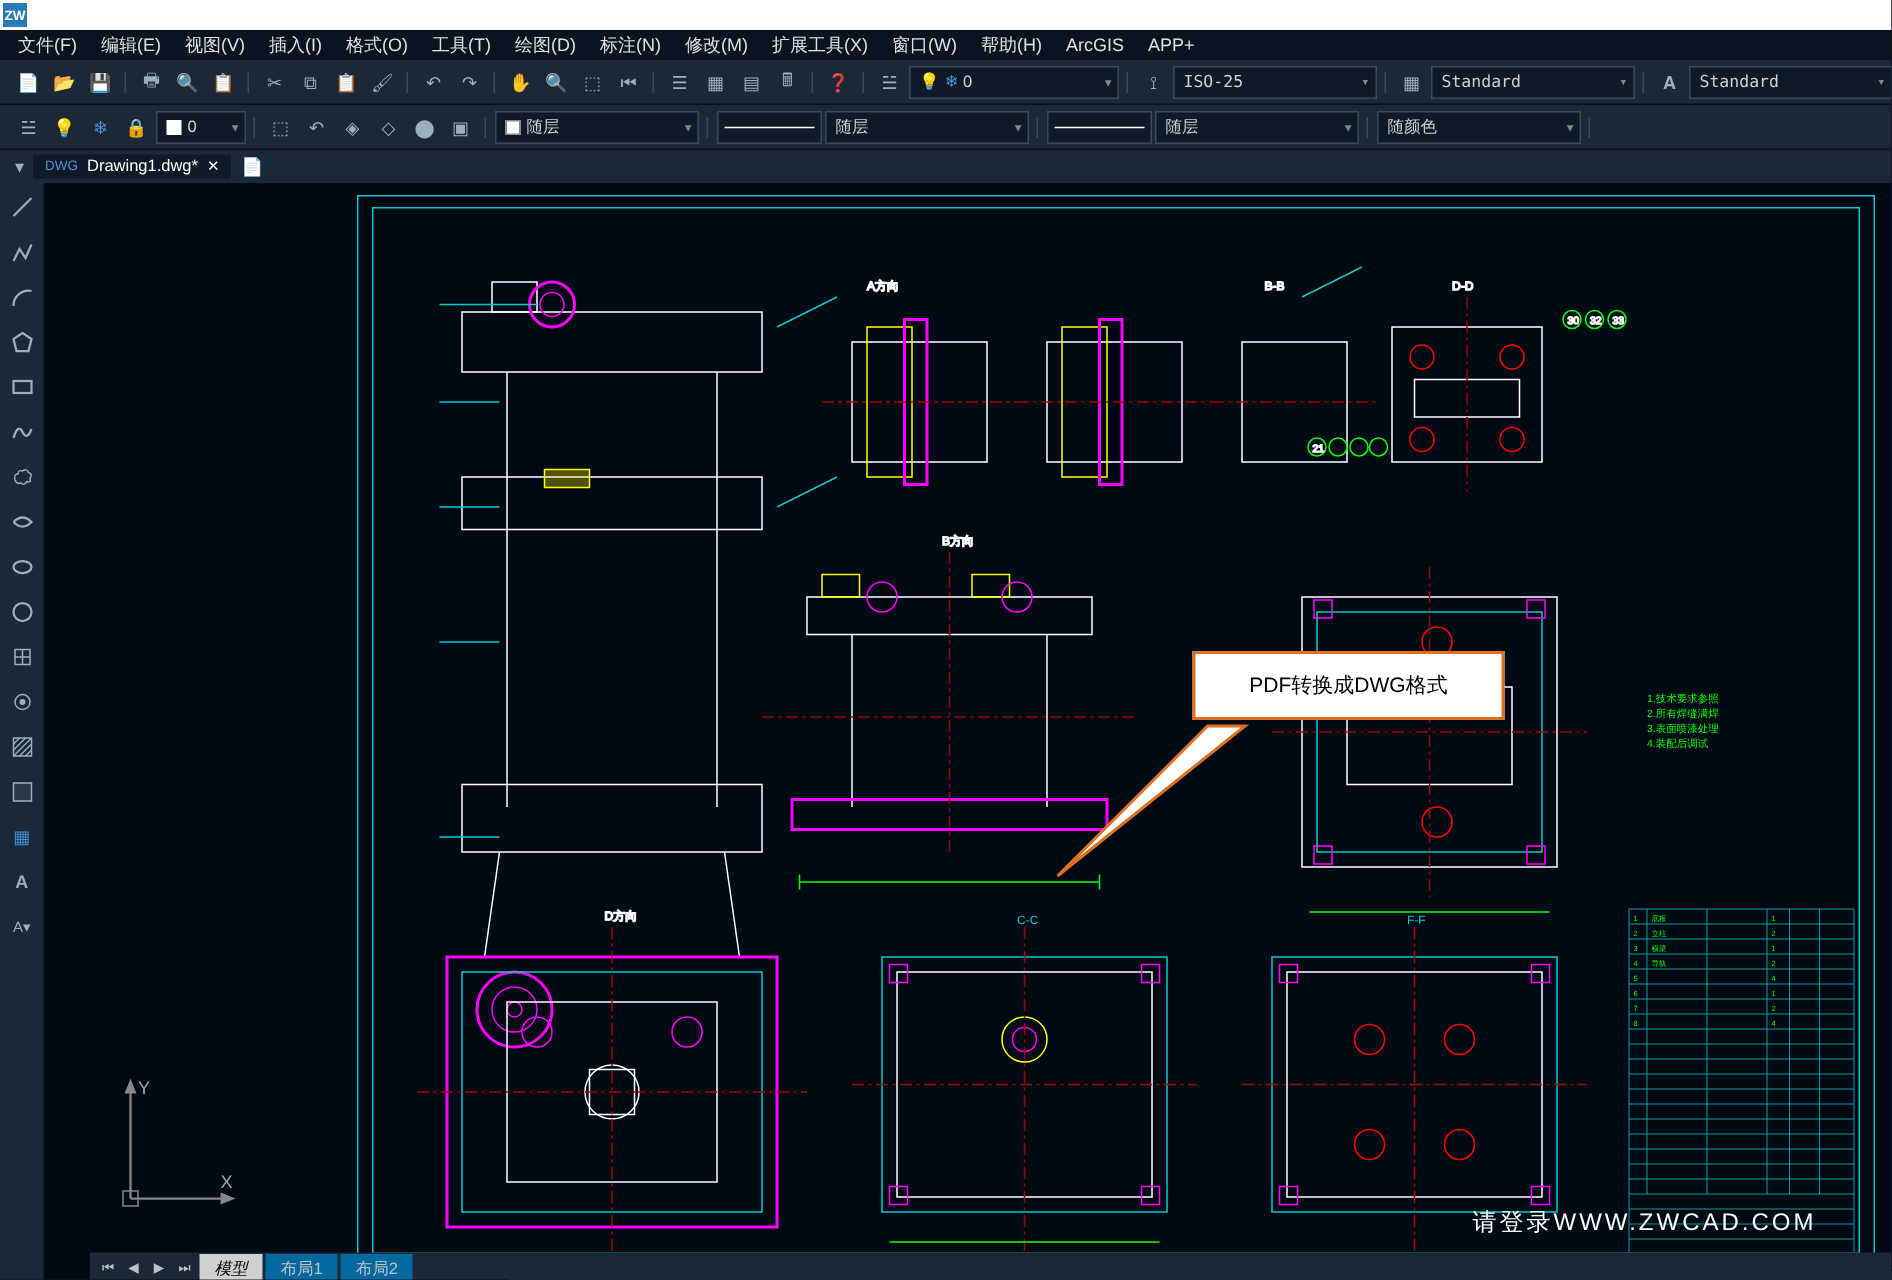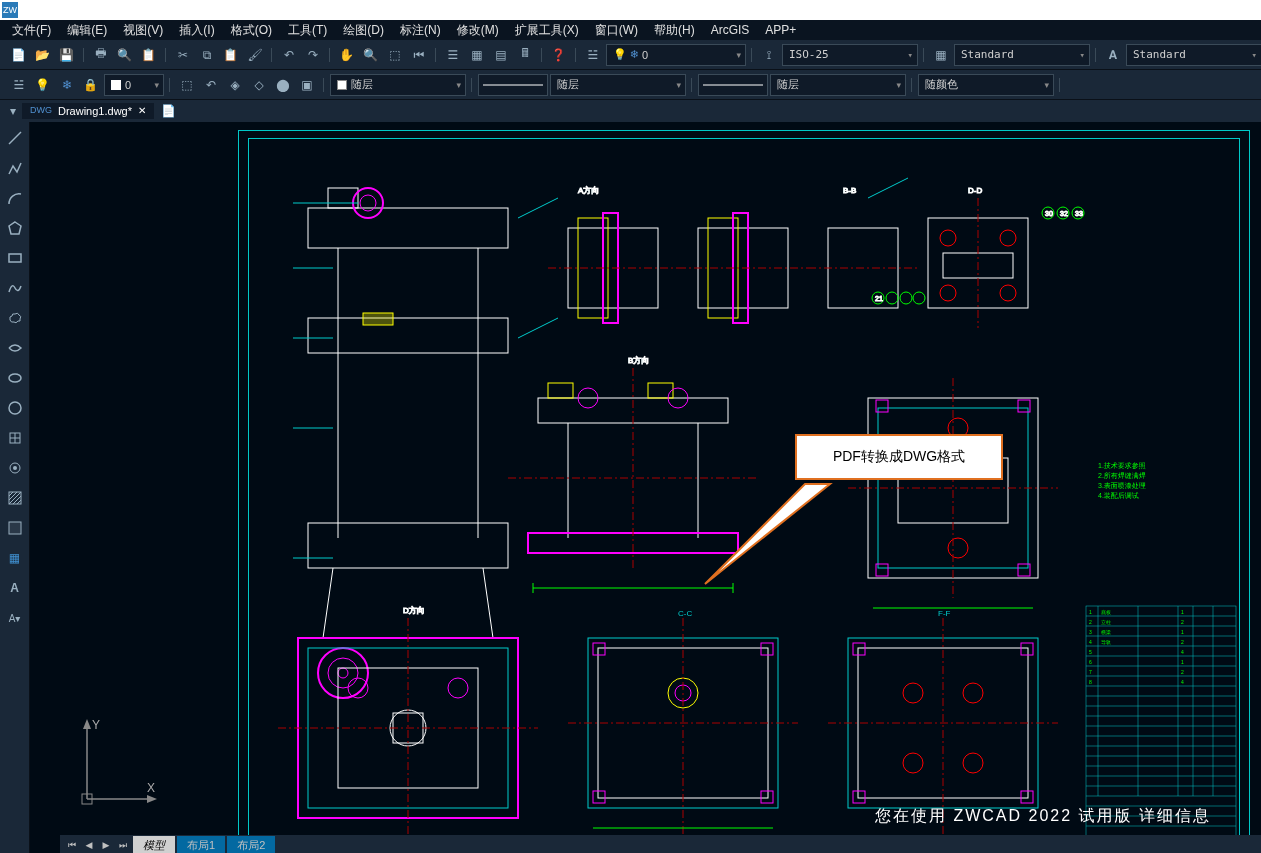--- a/index.html
+++ b/index.html
@@ -1,20 +1,20 @@
 <!DOCTYPE html>
 <html><head>
 <meta charset="utf-8">
 <style>
 * { margin: 0; padding: 0; box-sizing: border-box; font-family: "Microsoft YaHei", Arial, sans-serif; }
 body { background: #1a2530; width: 1261px; height: 853px; overflow: hidden; color: #c0c0c0; font-size: 12px; user-select: none; }
 
 
 .titlebar { height: 20px; background: #fff; display: flex; align-items: center; padding: 0 2px; color: #000; font-size: 12px; }
-.titlebar .icon { width: 16px; height: 16px; background: #2a7ab8; margin-right: 4px; display: flex; align-items: center; justify-content: center; color: #fff; font-size: 9px; font-weight: normal; }
+.titlebar .icon { width: 16px; height: 16px; background: #2a7ab8; margin-right: 4px; display: flex; align-items: center; justify-content: center; color: #fff; font-size: 9px; font-weight: bold; }
 
 
 .menubar { height: 20px; background: #0a1420; display: flex; align-items: center; padding: 0 4px; }
 .menubar .menu-item { padding: 10px 8px; color: #e0e0e0; cursor: pointer; font-size: 12px; }
 
 
 .toolbar-row { height: 30px; background: #1a2838; display: flex; align-items: center; padding: 0 4px; gap: 4px; border-bottom: 1px solid #0a1018; }
 .tool-group { display: flex; align-items: center; gap: 2px; padding: 0 4px; position: relative; }
 .tool-group::after { content: ''; position: absolute; right: -2px; top: 4px; bottom: 4px; width: 1px; background: #3a4a58; }
 .tool-btn { width: 22px; height: 22px; display: flex; align-items: center; justify-content: center; cursor: pointer; border-radius: 2px; color: #9ab0c0; }
@@ -504,21 +504,21 @@
           <polygon points="15,5 11,15 19,15" fill="#888"></polygon>
           <text x="20" y="15" fill="#aaa" font-size="12">Y</text>
           <line x1="15" y1="85" x2="80" y2="85" stroke="#888" stroke-width="1.5"></line>
           <polygon points="85,85 75,81 75,89" fill="#888"></polygon>
           <text x="75" y="78" fill="#aaa" font-size="12">X</text>
           <rect x="10" y="80" width="10" height="10" fill="none" stroke="#888"></rect>
         </svg>
       </div>
 
       <div class="watermark">
-        <div>您在使用 ZWCAD 2022 试用版 详细信息</div>
+        <div>请登录WWW.ZWCAD.COM</div>
       </div>
 
       <div class="bottom-tabs">
         <div class="nav">
           <span>⏮</span>
           <span>◀</span>
           <span>▶</span>
           <span>⏭</span>
         </div>
         <div class="tab active">模型</div>

